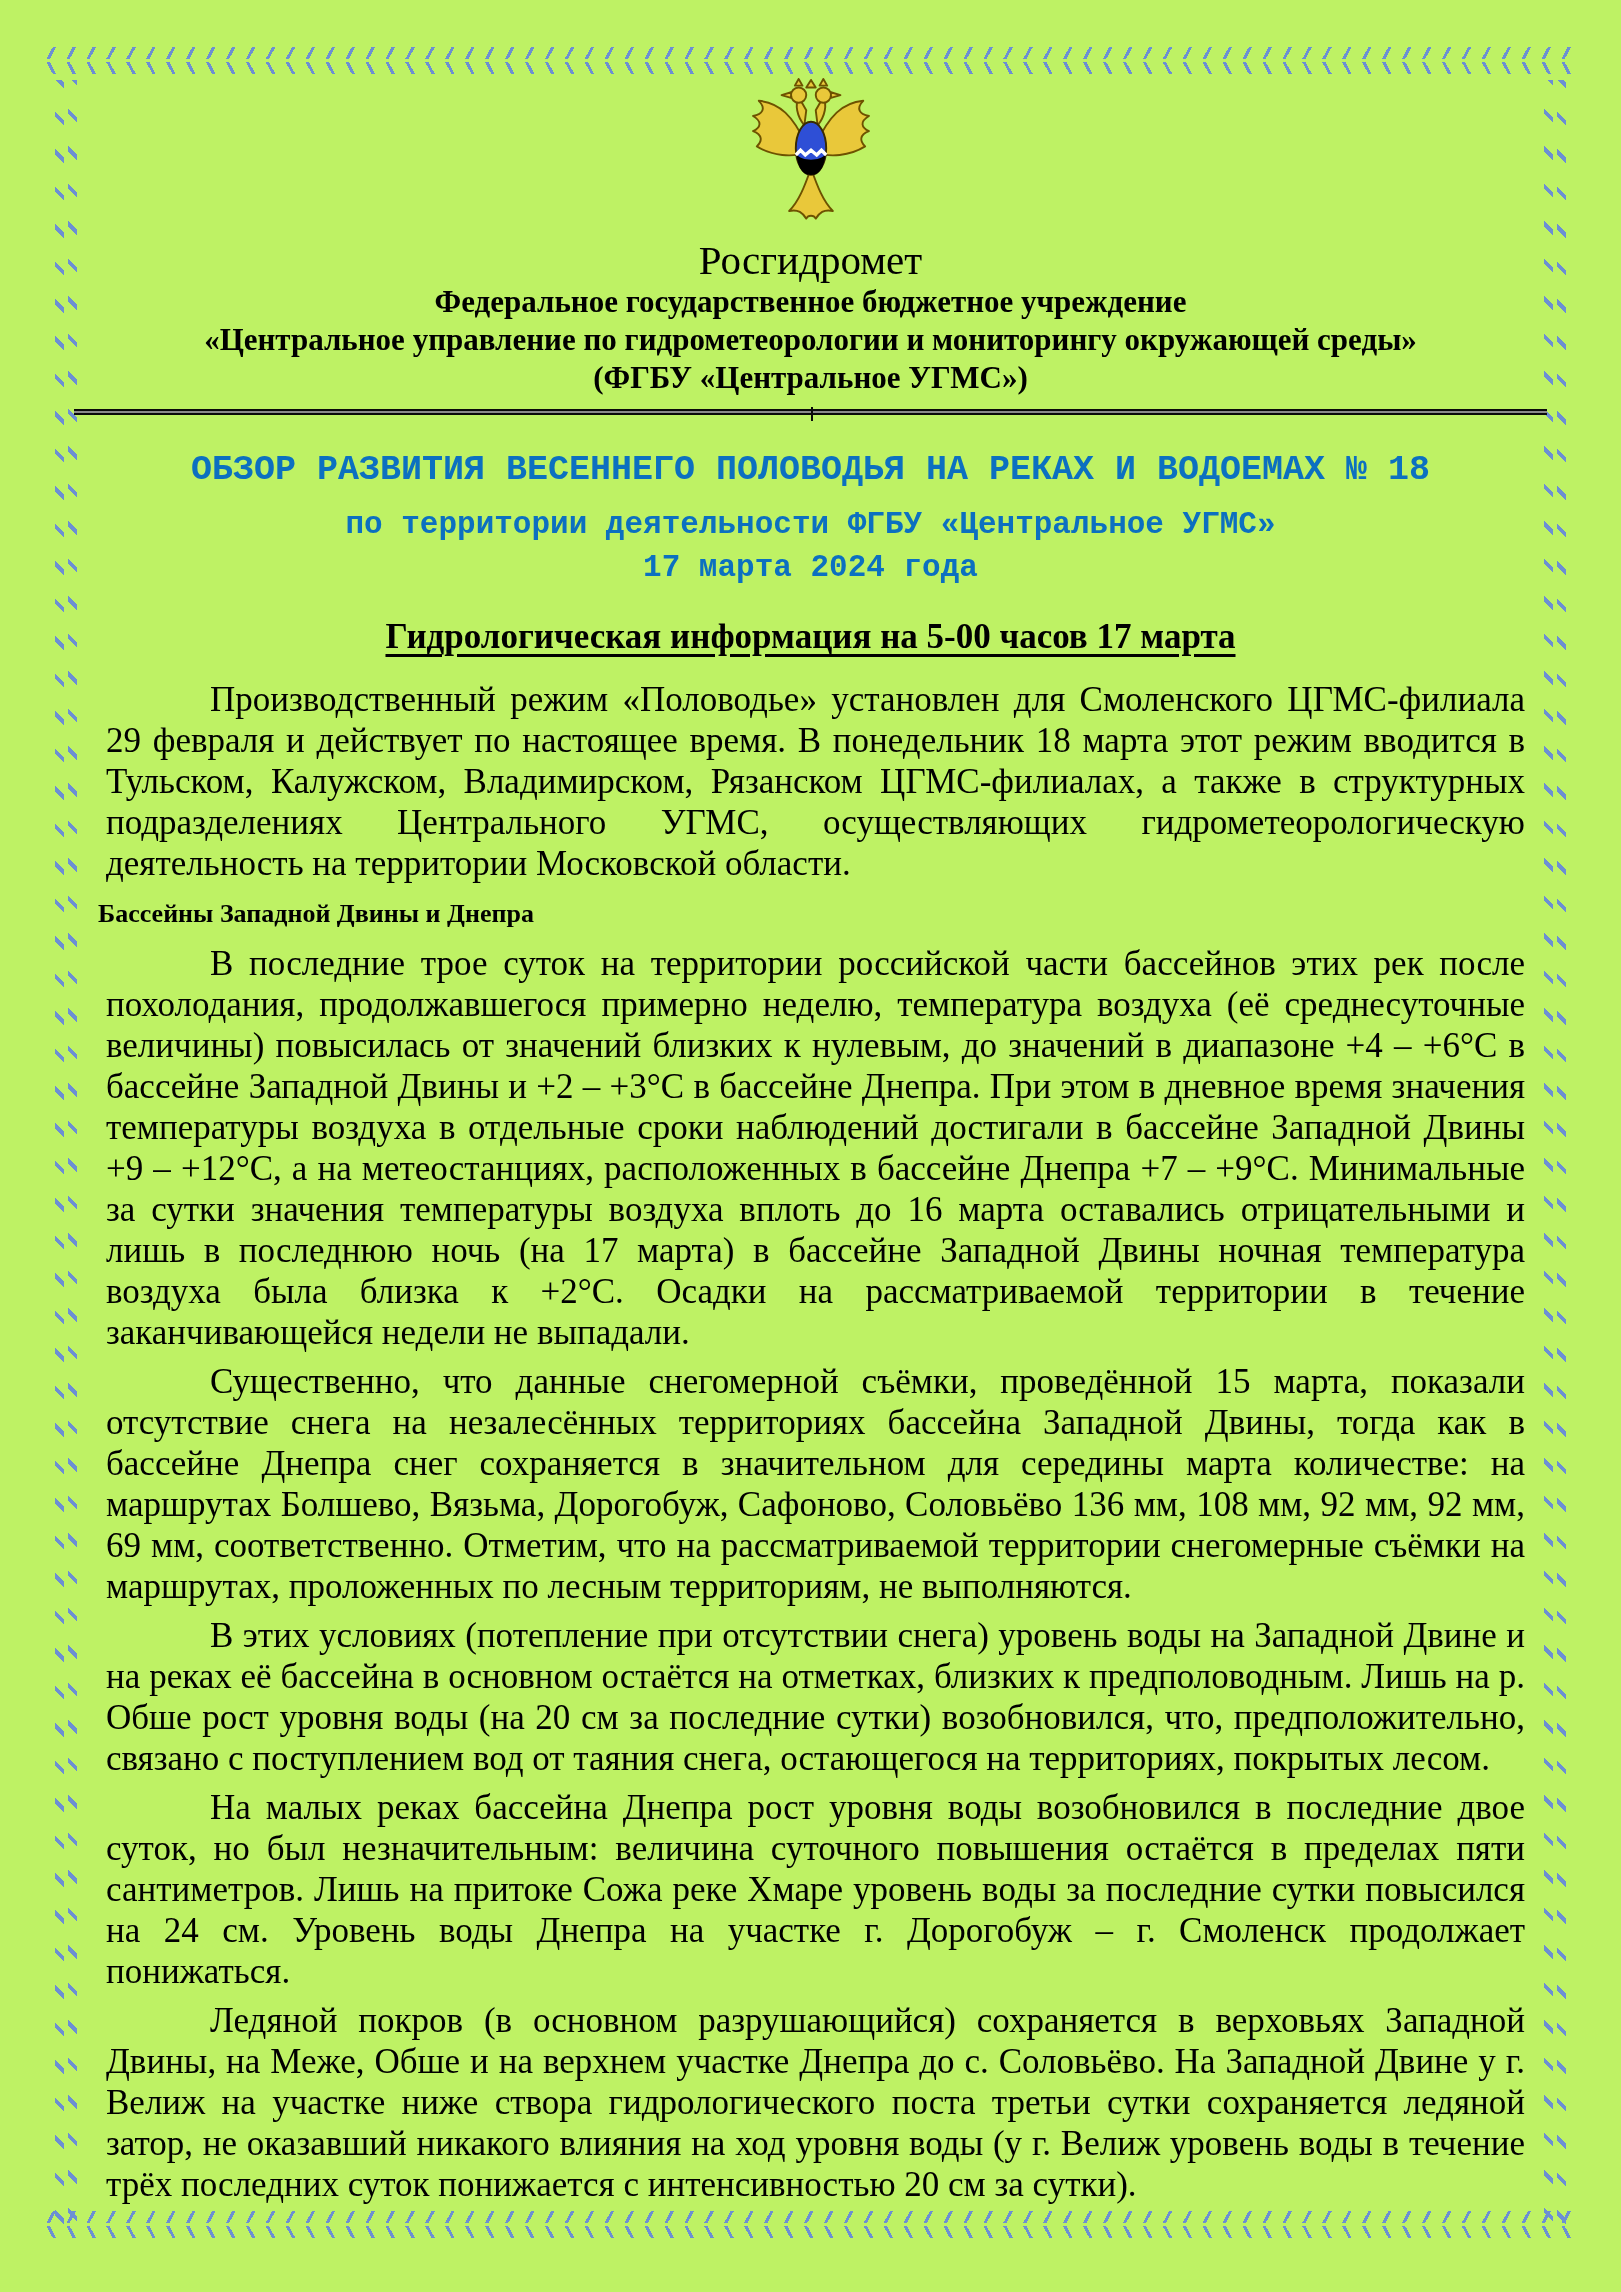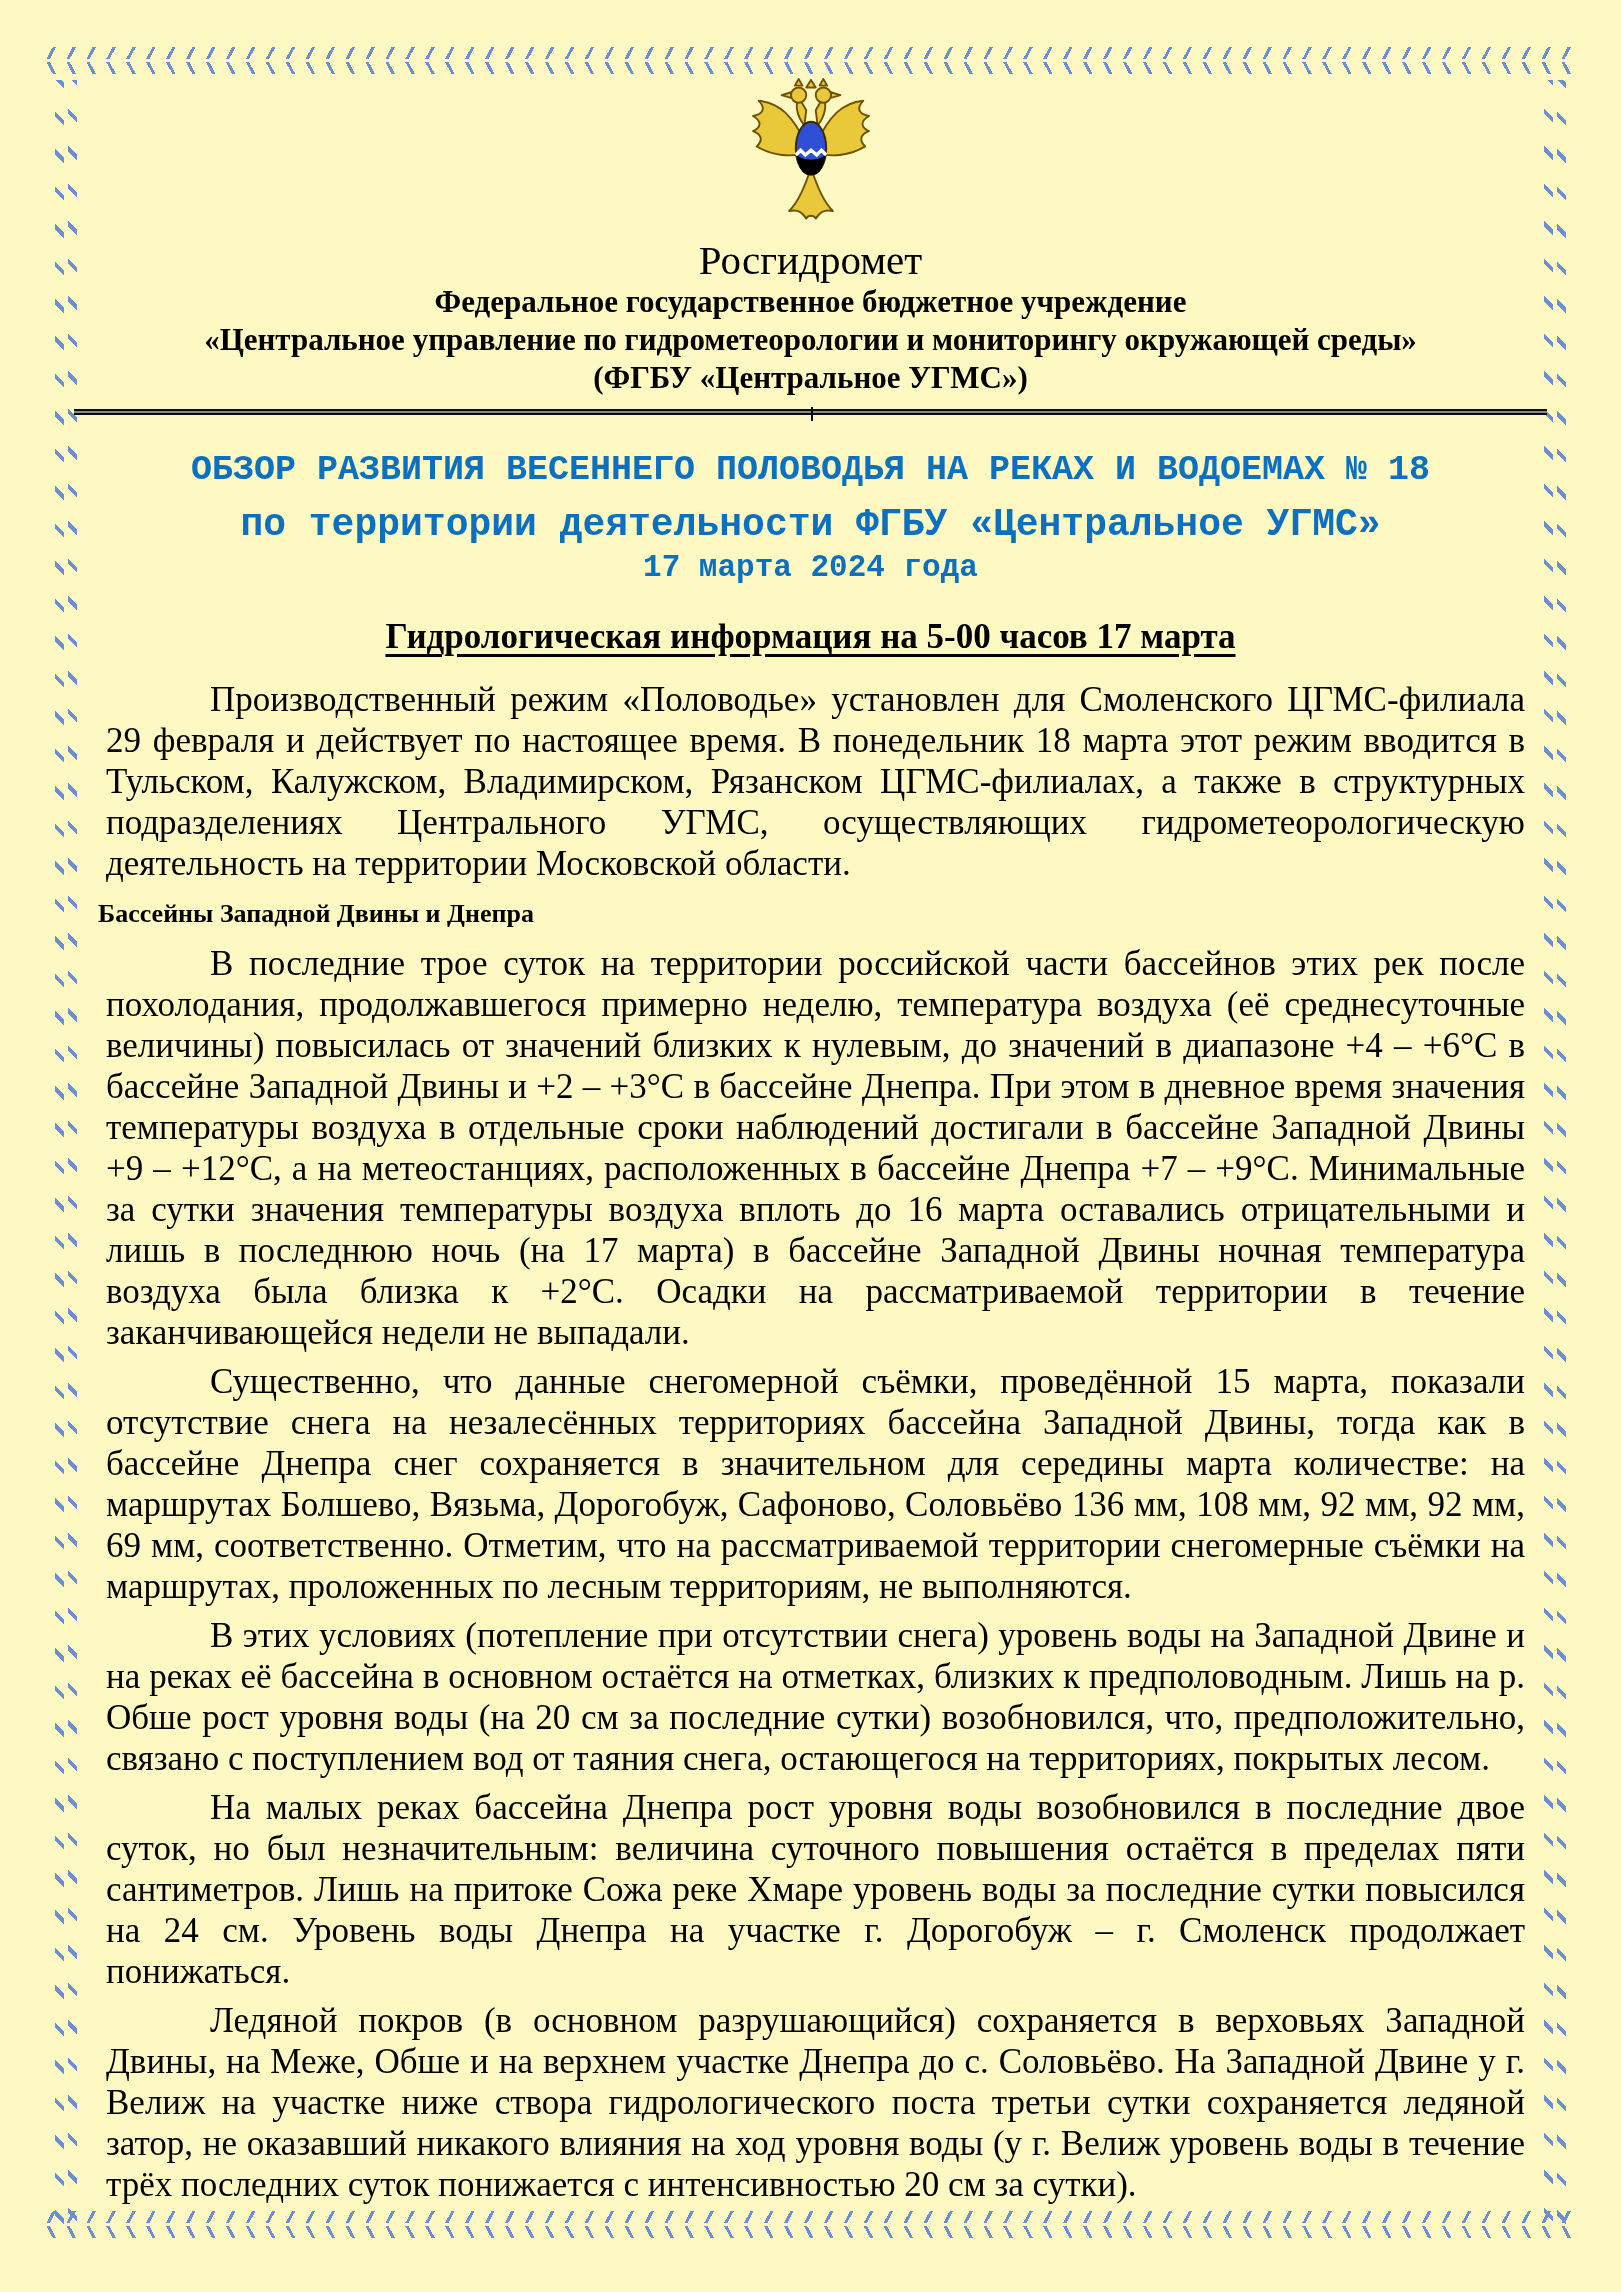--- a/index.html
+++ b/index.html
@@ -4,21 +4,21 @@
 <style>
   :root{
     --blue:#0c70c0;
     --border-blue:#6c8fd3;
     --ink:#000;
   }
   html,body{margin:0;padding:0;background:#fff;}
   .page{
     position:relative;
     width:1621px;height:2293px;
-    background:#fef9c3;
+    background:#bef264;
     overflow:hidden;
     font-family:"Liberation Serif","DejaVu Serif",serif;
     color:var(--ink);
   }
   
   .b-strip{position:absolute;pointer-events:none;}
   .b-top1{left:45px;right:45px;top:47px;height:11.8px;
     background:repeating-linear-gradient(118deg,transparent 0 6.9px,var(--border-blue) 6.9px 9.8px,transparent 9.8px 17.6px);}
   .b-top2{left:45px;right:45px;top:62px;height:11.8px;
     background:repeating-linear-gradient(62deg,transparent 0 6.9px,var(--border-blue) 6.9px 9.8px,transparent 9.8px 17.6px);}
@@ -46,21 +46,21 @@
     height:2.9px;background:#8a8a8a;
     border-top:2px solid #0a0a0a;border-bottom:2px solid #0a0a0a;
   }
   .head-rule .center-tick{
     position:absolute;left:50%;top:-3.9px;width:2.9px;height:14.7px;background:#0a0a0a;
   }
 
   
   .doc-title{margin-top:31px;text-align:center;color:var(--blue);font-weight:700;font-family:Liberation Mono, monospace;}
   .doc-title .t1{font-size:35px;line-height:49px;}
-  .doc-title .t2{font-size:38px;line-height:43px;margin-top:7.8px;}
+  .doc-title .t2{font-size:31px;line-height:43px;margin-top:7.8px;}
   .doc-title .t3{font-size:31px;line-height:43px;}
   .subtitle-wrap{margin-top:25.5px;text-align:center;}
   .subtitle{
     font-size:35px;line-height:43px;font-weight:700;
     text-decoration:underline;text-decoration-thickness:2.9px;text-underline-offset:5.9px;
   }
 
   
   .doc-body{margin:21.6px 88px 0 98px;}
   .doc-body p{

